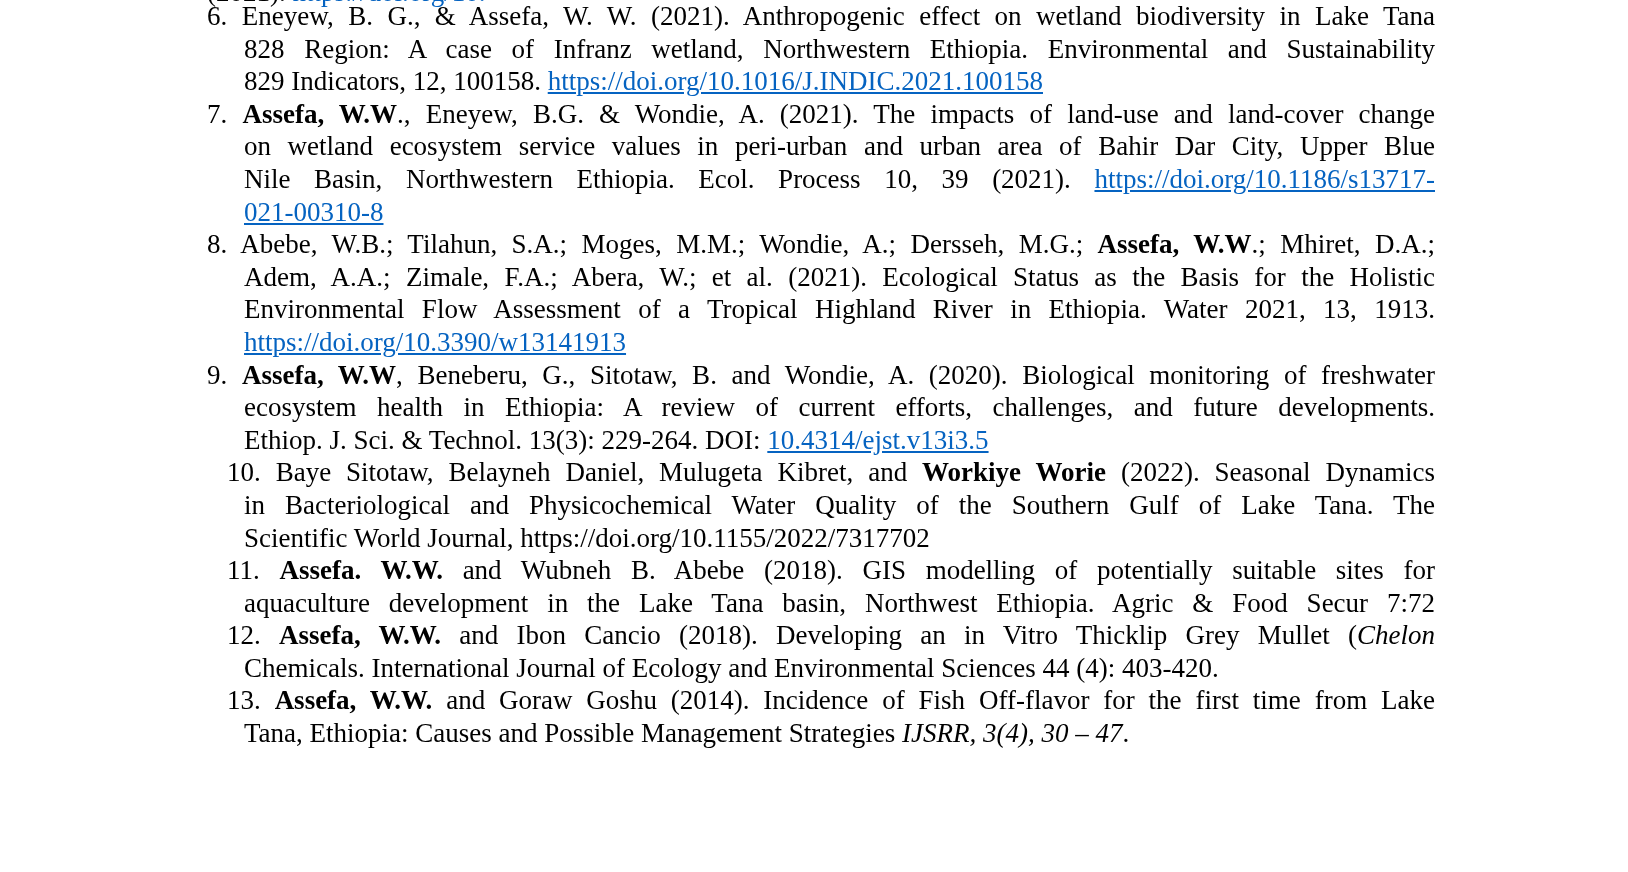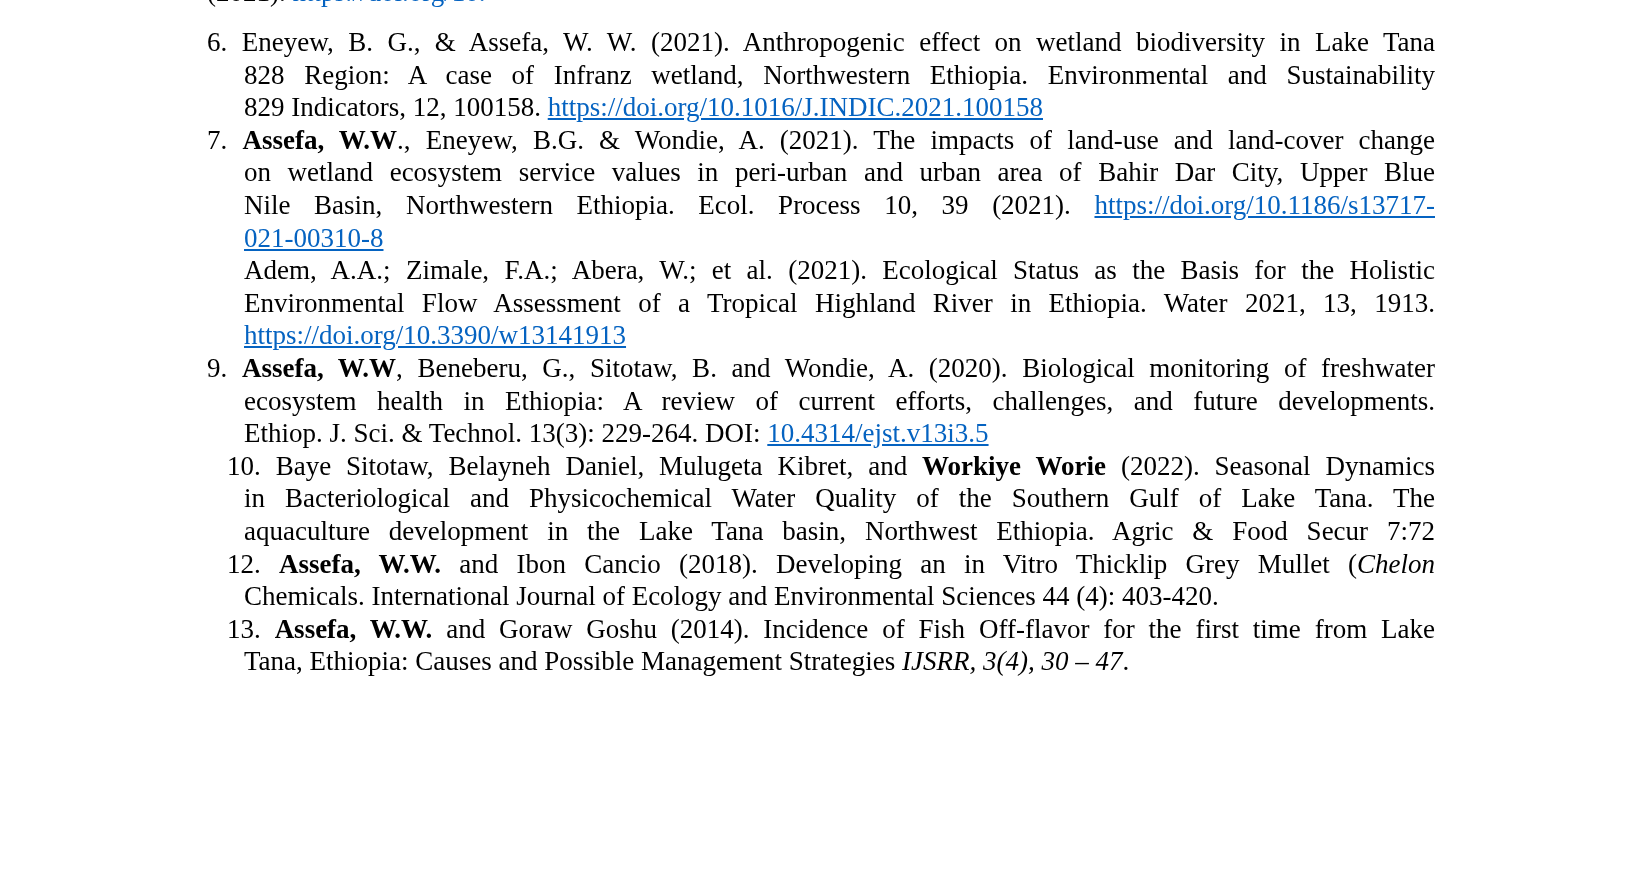--- a/index.html
+++ b/index.html
@@ -30,21 +30,21 @@
   }
   .clipped-top .clip-inner {
     display: block;
     margin-top: -24px;
     line-height: 32.6px;
     white-space: nowrap;
   }
   .refs {
     position: absolute;
     left: 207px;
-    top: 26px;
+    top: 0;
     width: 1228px;
   }
   .ref { margin: 0; padding: 0; }
   .line {
     line-height: 32.6px;
     min-height: 32.6px;
     text-align: left;
     white-space: normal;
   }
   
@@ -80,34 +80,37 @@
         <div class="line cont just"><span class="seg-normal">828 Region: A case of Infranz wetland, Northwestern Ethiopia. Environmental and Sustainability</span></div>
         <div class="line cont"><span class="seg-normal">829 Indicators, 12, 100158. </span><a class="seg-link" href="#">https://doi.org/10.1016/J.INDIC.2021.100158</a></div>
       </div>
       <div class="ref">
         <div class="line first just"><span class="seg-normal">7. </span><span class="seg-bold">Assefa, W.W</span><span class="seg-normal">., Eneyew, B.G. &amp; Wondie, A. (2021). The impacts of land-use and land-cover change</span></div>
         <div class="line cont just"><span class="seg-normal">on wetland ecosystem service values in peri-urban and urban area of Bahir Dar City, Upper Blue</span></div>
         <div class="line cont just"><span class="seg-normal">Nile Basin, Northwestern Ethiopia. Ecol. Process 10, 39 (2021). </span><a class="seg-link" href="#">https://doi.org/10.1186/s13717-</a></div>
         <div class="line cont"><a class="seg-link" href="#">021-00310-8</a></div>
       </div>
       <div class="ref">
+        <div class="line first just"><span class="seg-normal">8. Abebe, W.B.; Tilahun, S.A.; Moges, M.M.; Wondie, A.; Dersseh, M.G.; </span><span class="seg-bold">Assefa, W.W</span><span class="seg-normal">.; Mhiret, D.A.;</span></div>
         <div class="line cont just"><span class="seg-normal">Adem, A.A.; Zimale, F.A.; Abera, W.; et al. (2021). Ecological Status as the Basis for the Holistic</span></div>
         <div class="line cont just"><span class="seg-normal">Environmental Flow Assessment of a Tropical Highland River in Ethiopia. Water 2021, 13, 1913.</span></div>
         <div class="line cont"><a class="seg-link" href="#">https://doi.org/10.3390/w13141913</a></div>
       </div>
       <div class="ref">
         <div class="line first just"><span class="seg-normal">9. </span><span class="seg-bold">Assefa, W.W</span><span class="seg-normal">, Beneberu, G., Sitotaw, B. and Wondie, A.  (2020). Biological monitoring of freshwater</span></div>
         <div class="line cont just"><span class="seg-normal">ecosystem health in Ethiopia: A review of current efforts, challenges, and future developments.</span></div>
         <div class="line cont"><span class="seg-normal">Ethiop. J. Sci. &amp; Technol. 13(3): 229-264. DOI: </span><a class="seg-link" href="#">10.4314/ejst.v13i3.5</a></div>
       </div>
       <div class="ref twodigit">
         <div class="line first just"><span class="seg-normal">10. Baye Sitotaw, Belayneh Daniel, Mulugeta Kibret, and </span><span class="seg-bold">Workiye Worie</span><span class="seg-normal"> (2022). Seasonal Dynamics</span></div>
         <div class="line cont just"><span class="seg-normal">in Bacteriological and Physicochemical Water Quality of the Southern Gulf of Lake Tana. The</span></div>
+        <div class="line cont"><span class="seg-normal">Scientific World Journal, https://doi.org/10.1155/2022/7317702</span></div>
       </div>
       <div class="ref twodigit">
+        <div class="line first just"><span class="seg-normal">11. </span><span class="seg-bold">Assefa. W.W.</span><span class="seg-normal"> and Wubneh B. Abebe (2018). GIS modelling of potentially suitable sites for</span></div>
         <div class="line cont just"><span class="seg-normal">aquaculture development in the Lake Tana basin, Northwest Ethiopia. Agric &amp; Food Secur 7:72</span></div>
       </div>
       <div class="ref twodigit">
         <div class="line first just"><span class="seg-normal">12. </span><span class="seg-bold">Assefa, W.W.</span><span class="seg-normal"> and Ibon Cancio (2018). Developing an in Vitro Thicklip Grey Mullet (</span><span class="seg-italic">Chelon</span></div>
         <div class="line cont"><span class="seg-normal">Chemicals. International Journal of Ecology and Environmental Sciences 44 (4): 403-420.</span></div>
       </div>
       <div class="ref twodigit">
         <div class="line first just"><span class="seg-normal">13. </span><span class="seg-bold">Assefa, W.W.</span><span class="seg-normal"> and Goraw Goshu (2014). Incidence of Fish Off-flavor for the first time from Lake</span></div>
         <div class="line cont"><span class="seg-normal">Tana, Ethiopia: Causes and Possible Management Strategies </span><span class="seg-italic">IJSRR, 3(4), 30 – 47</span><span class="seg-normal">.</span></div>
       </div>

